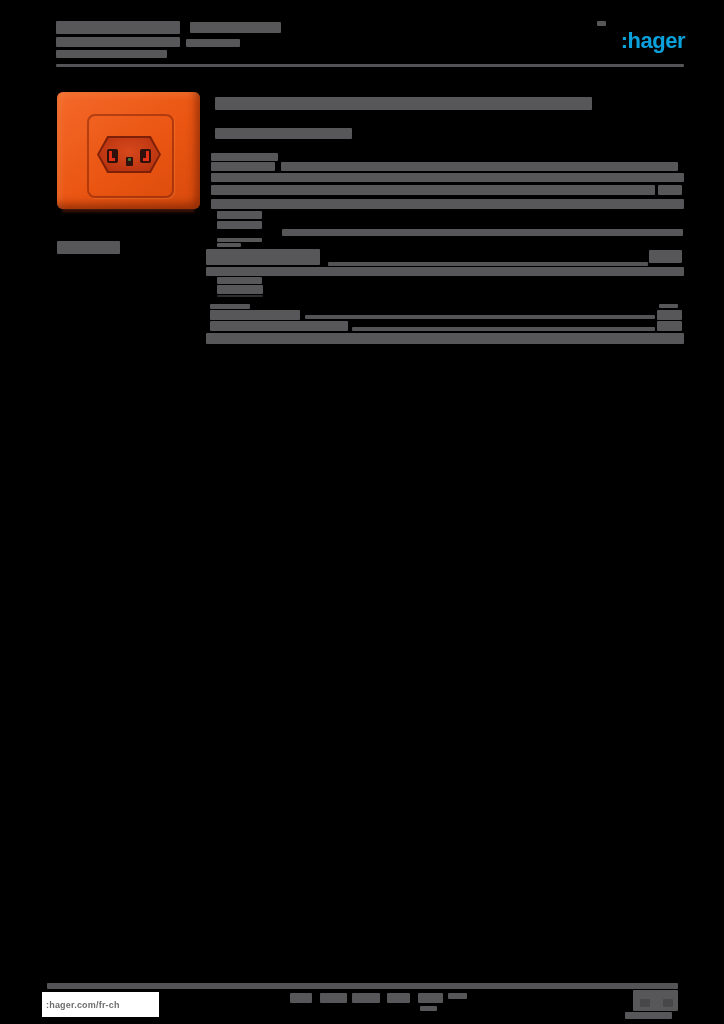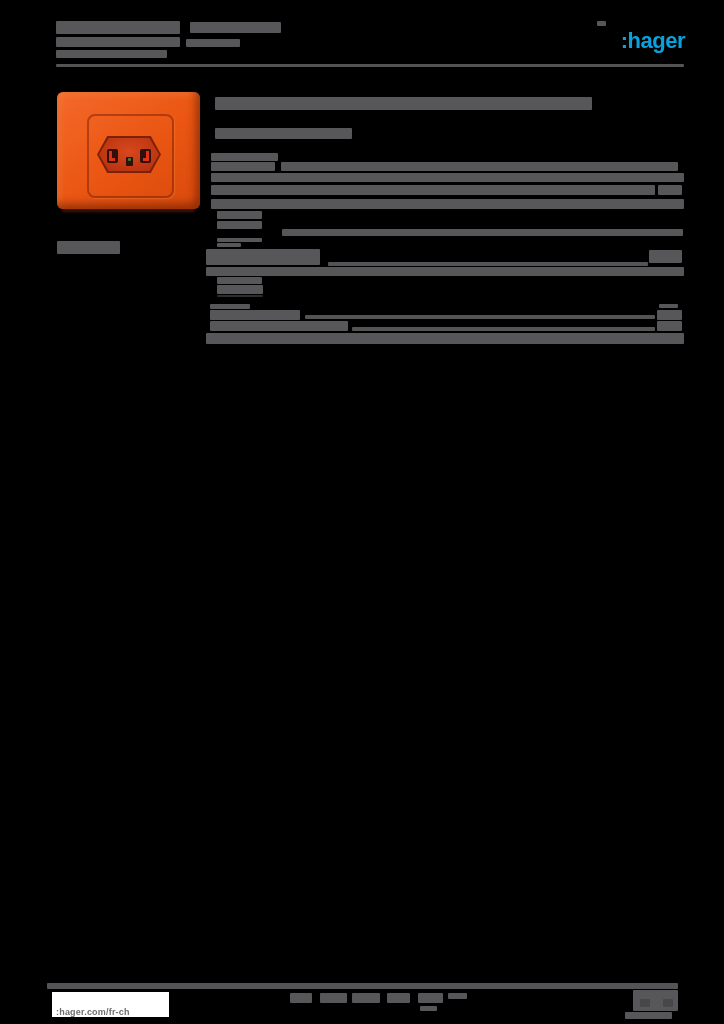--- a/index.html
+++ b/index.html
@@ -27,22 +27,22 @@
   .hole{position:absolute;border-radius:2px;}
   .pin-v{position:absolute;width:3px;height:8px;top:2px;}
   .pin-h{position:absolute;width:6px;height:3px;bottom:2px;}
   #hole-left{left:8px;top:11px;width:11px;height:14px;}
   #hole-left .pin-v{left:2px;} #hole-left .pin-h{left:2px;}
   #hole-right{right:8px;top:11px;width:11px;height:14px;}
   #hole-right .pin-v{right:2px;} #hole-right .pin-h{right:2px;}
   #hole-center{left:27px;top:19px;width:7px;height:9px;border-radius:1px;}
   #hole-center .led{position:absolute;left:2px;top:1px;width:3px;height:3px;background:#3f7a38;border-radius:1px;}
   
-  #url-box{position:absolute;left:52px;top:992px;width:117px;height:25px;background:#fff;
-           display:flex;align-items:flex-end;}
+  #url-box{position:absolute;left:42px;top:992px;width:117px;height:25px;background:#fff;
+           display:flex;align-items:center;}
   #url-text{color:#6e6e70;font-size:9px;font-weight:bold;padding-left:4px;
             letter-spacing:0.2px;filter:blur(0.4px);white-space:nowrap;}
 </style>
 </head>
 <body>
 
 <div id="page">
 
   <div id="bars-layer">
       <div class="bar" style="left: 56px; top: 21px; width: 124px; height: 13px; background: rgb(87, 87, 90);"></div>

